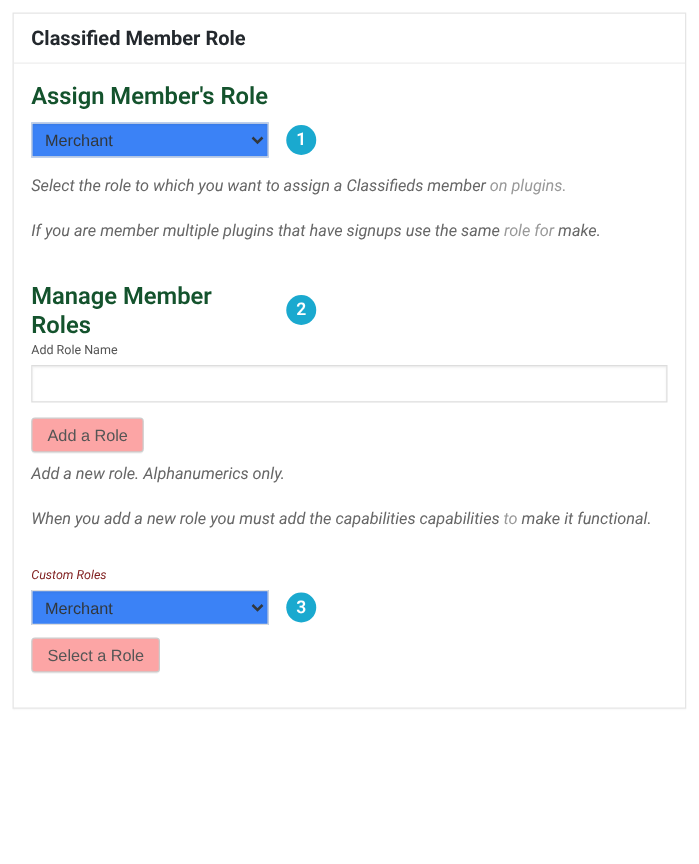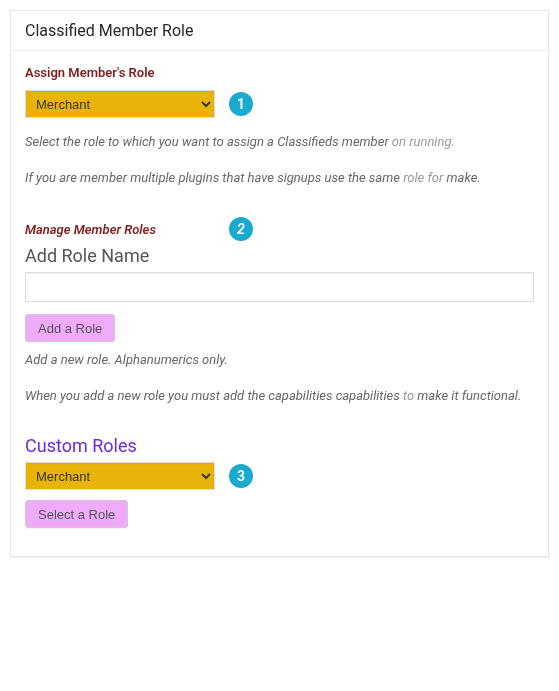--- a/index.html
+++ b/index.html
@@ -17,72 +17,72 @@
     background: #ffffff;
     box-sizing: border-box;
   }
   .panel-header {
     padding: 10px 14px;
     border-bottom: 1px solid #eeeeee;
   }
   .panel-header h2 {
     margin: 0;
     font-size: 16px;
-    font-weight: 400;
+    font-weight: 700;
     color: #23282d;
   }
   .panel-body {
     padding: 14px;
   }
   .section-label {
-    font-size: 13px;
+    font-size: 19px;
     font-weight: 600;
-    color: #7f1d1d;
+    color: #14532d;
     margin-bottom: 10px;
   }
   .sub-label {
-    font-size: 18px;
+    font-size: 10px;
     color: #555;
     margin-bottom: 6px;
   }
   .row {
     display: flex;
     align-items: center;
     gap: 14px;
     margin-bottom: 14px;
   }
   select.wp-select {
     width: 190px;
     height: 28px;
     padding: 2px 6px;
     font-size: 13px;
     color: #32373c;
     border: 1px solid #dddddd;
-    background: #eab308;
+    background: #3b82f6;
     box-shadow: inset 0 1px 2px rgba(0,0,0,0.07);
   }
   input.wp-text {
     width: 100%;
     height: 30px;
     padding: 3px 8px;
     font-size: 13px;
     color: #32373c;
     border: 1px solid #dddddd;
     background: #ffffff;
     box-shadow: inset 0 1px 2px rgba(0,0,0,0.07);
     box-sizing: border-box;
     margin-bottom: 12px;
   }
   button.wp-button {
     display: inline-block;
     height: 28px;
     padding: 0 12px;
     font-size: 13px;
     color: #555;
-    background: #f0abfc;
+    background: #fca5a5;
     border: 1px solid #cccccc;
     border-radius: 3px;
     box-shadow: 0 1px 0 rgba(0,0,0,0.05);
     cursor: pointer;
   }
   .desc {
     font-style: italic;
     font-size: 13px;
     color: #666;
     line-height: 1.5;
@@ -118,46 +118,46 @@
     
     <div class="section-label">Assign Member's Role</div>
     <div class="row">
       <select class="wp-select">
         <option>Merchant</option>
       </select>
       <div class="badge">1</div>
     </div>
 
     <p class="desc">
-      <span>Select the role to which you want to assign a Classifieds member</span><span class="faint"> on running.</span>
+      <span>Select the role to which you want to assign a Classifieds member</span><span class="faint"> on plugins.</span>
     </p>
     <p class="desc">
       <span>If you are member multiple plugins that have signups use the</span><span> same </span><span class="faint">role for</span><span> make.</span>
     </p>
 
     <div class="spacer"></div>
 
     
-    <div class="row" style="margin-bottom:4px;font-style:italic;">
+    <div class="row" style="margin-bottom:4px;">
       <div class="section-label" style="margin-bottom:0; width:190px;">Manage Member Roles</div>
       <div class="badge">2</div>
     </div>
     <div class="sub-label">Add Role Name</div>
     <input type="text" class="wp-text" value="" style="">
     <button class="wp-button">Add a Role</button>
 
     <p class="desc">Add a new role. Alphanumerics only.</p>
     <p class="desc">
       <span>When you add a new role you must add the capabilities capabilities</span><span class="faint"> to</span><span> make it functional.</span>
     </p>
 
     <div class="spacer"></div>
 
     
-    <div class="sub-label" style="color:#6d28d9;">Custom Roles</div>
+    <div class="sub-label" style="color:#7f1d1d;font-style:italic;">Custom Roles</div>
     <div class="row" style="margin-bottom:10px;">
       <select class="wp-select">
         <option>Merchant</option>
       </select>
       <div class="badge">3</div>
     </div>
     <button class="wp-button">Select a Role</button>
 
     <div class="spacer"></div>
   </div>

